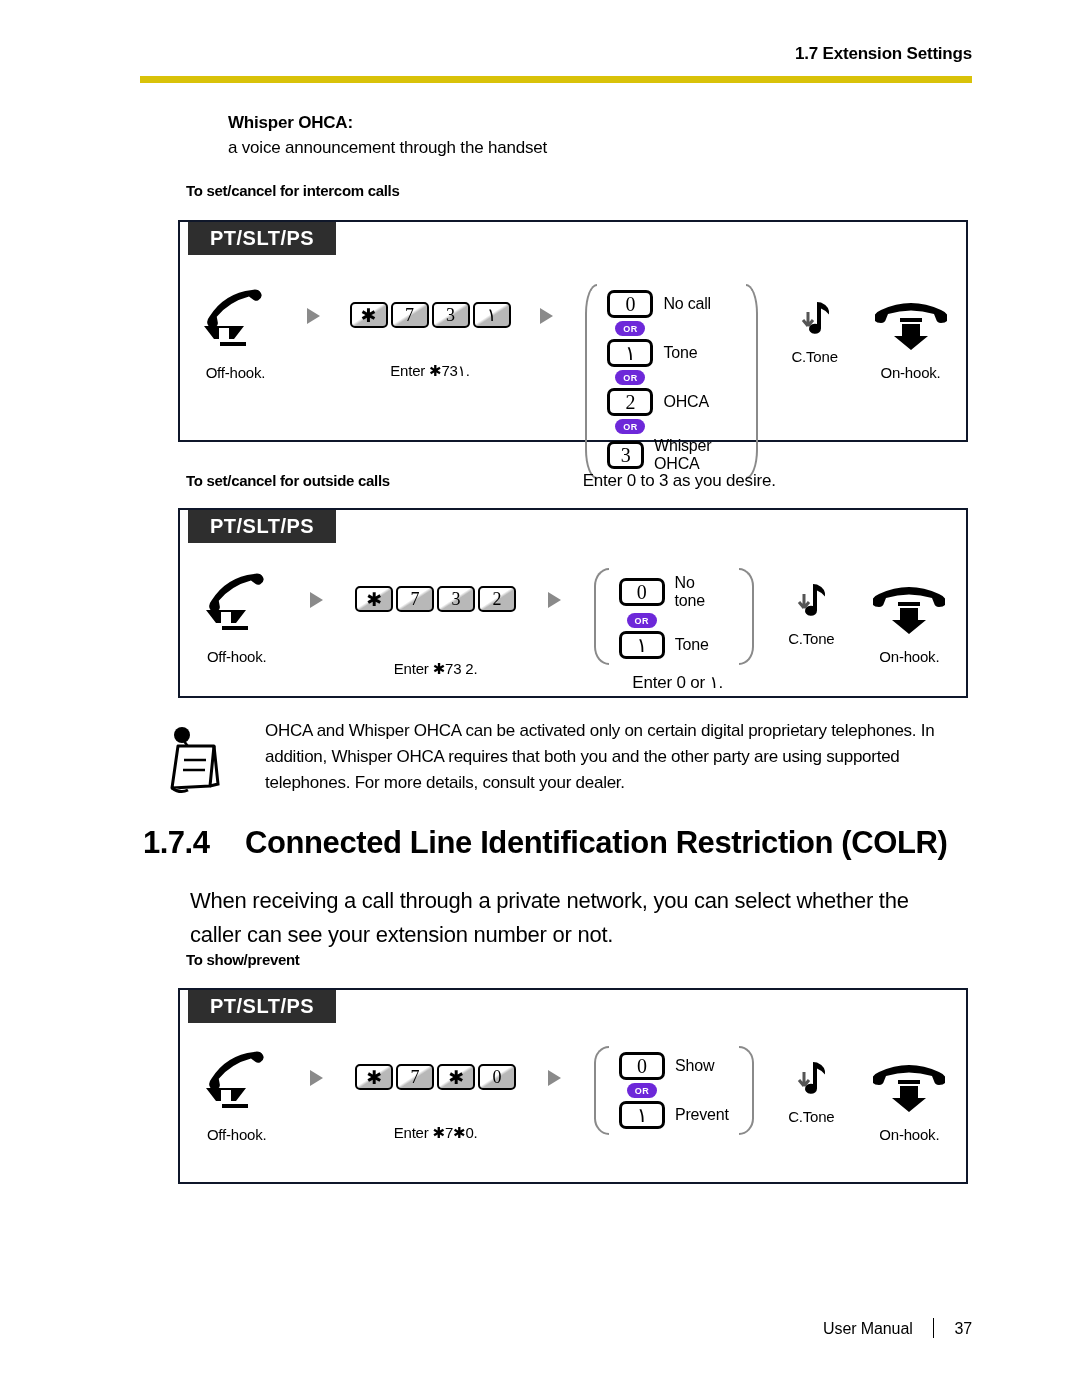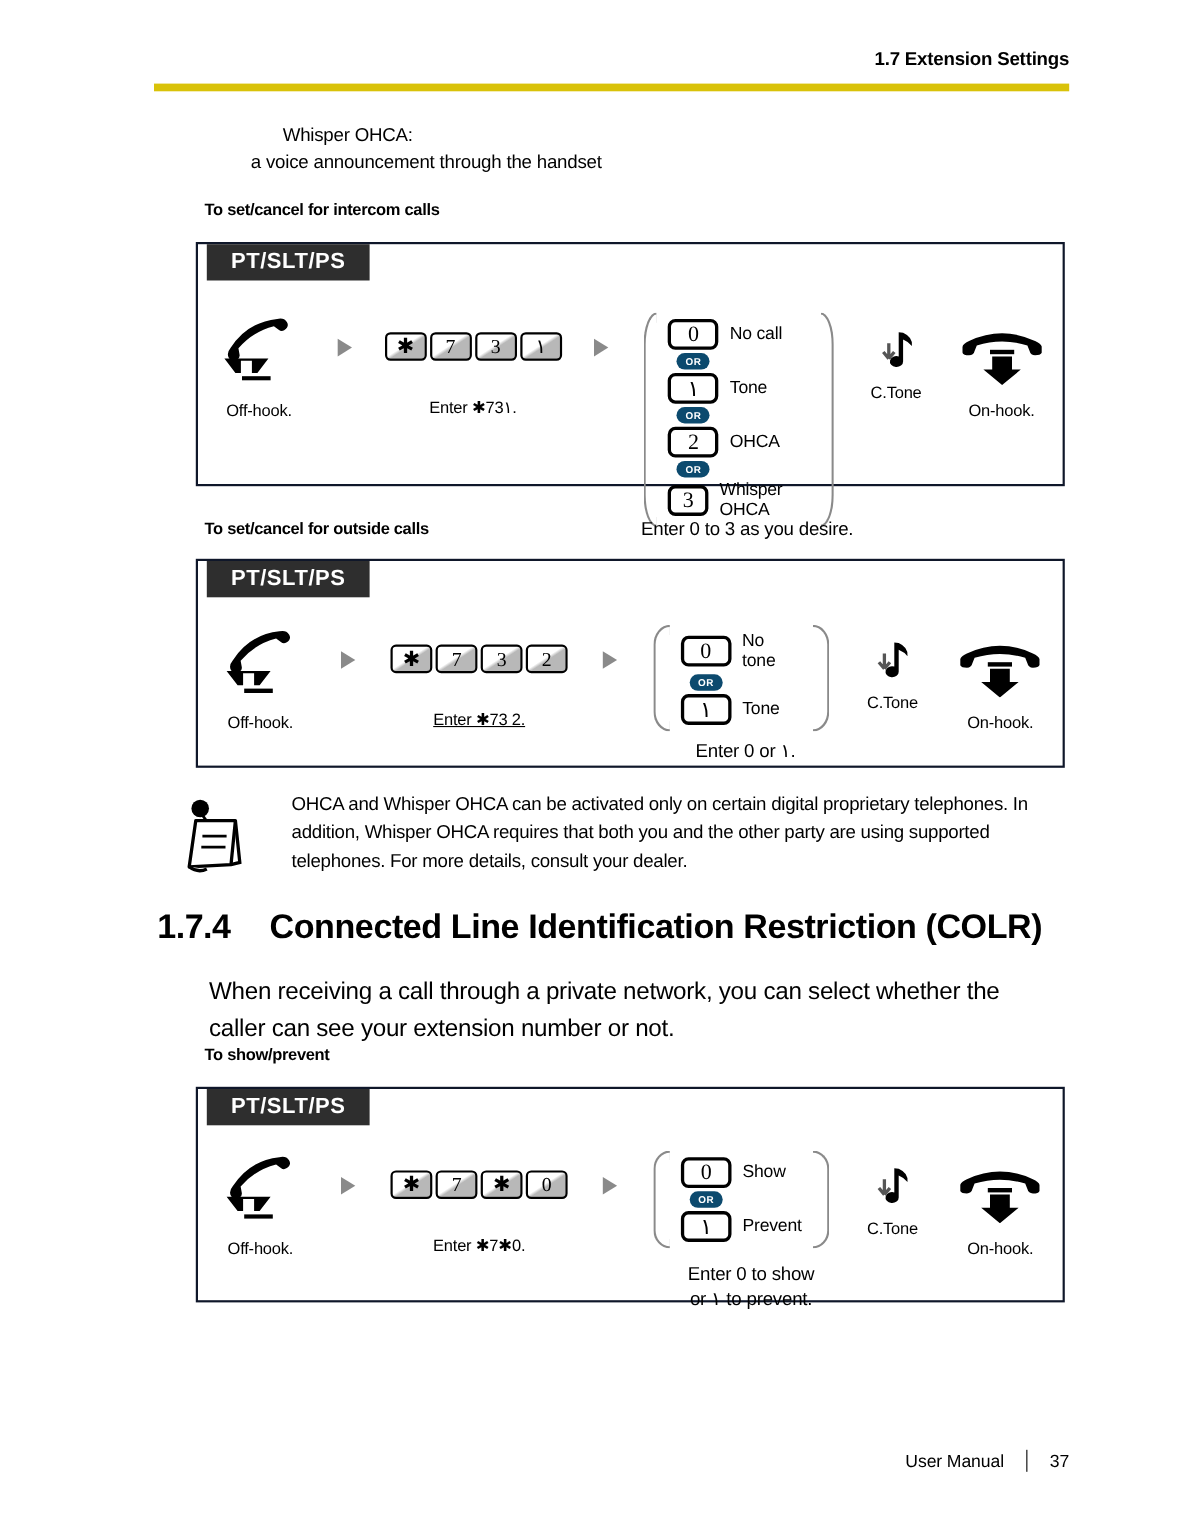--- a/index.html
+++ b/index.html
@@ -35,23 +35,22 @@
     height: 7px;
     background: #d9c209;
   }
 
   
   .lead-term {
     position: absolute;
     left: 228px;
     top: 113px;
     font-size: 17px;
-    font-weight: normal;
+    font-weight: bold;
     letter-spacing: -0.2px;
-    margin-left: 29px;
   }
   .lead-desc {
     position: absolute;
     left: 228px;
     top: 138px;
     font-size: 17px;
     letter-spacing: -0.2px;
   }
 
   .sub-head {
@@ -184,21 +183,21 @@
     font-family: "Liberation Serif", serif;
   }
   .opt-label {
     font-size: 16px;
     letter-spacing: -0.2px;
   }
   .or-badge {
     width: 30px;
     height: 15px;
     border-radius: 8px;
-    background: #0c4a6e;
+    background: #6d28d9;
     color: #fff;
     font-size: 9px;
     font-weight: bold;
     display: flex;
     align-items: center;
     justify-content: center;
     margin: 3px 0 3px 8px;
     letter-spacing: 0.5px;
   }
   .opt-note {
@@ -403,21 +402,21 @@
       <span class="arrow-sep"></span>
     </div>
 
     <div class="step" style="width:200px;">
       <div class="keyrow" style="margin-top:18px;">
         <span class="key star">✱</span>
         <span class="key">7</span>
         <span class="key">3</span>
         <span class="key">2</span>
       </div>
-      <div class="step-caption" style="margin-top:34px;text-decoration:underline;">Enter  ✱73 2.</div>
+      <div class="step-caption" style="margin-top:48px;">Enter  ✱73 2.</div>
     </div>
 
     <div class="step" style="width:48px; padding-top:24px;">
       <span class="arrow-sep"></span>
     </div>
 
     <div class="step" style="width:200px; position:relative;">
       <div class="optgroup">
         <span class="brace brace-l"></span>
         <div class="opt-list">
@@ -525,22 +524,20 @@
             <span class="opt-label">Show</span>
           </div>
           <span class="or-badge">OR</span>
           <div class="opt-row">
             <span class="opt-key">١</span>
             <span class="opt-label">Prevent</span>
           </div>
         </div>
         <span class="brace brace-r"></span>
       </div>
-      <div class="opt-note" style="left:-10px; width:230px; top:102px;">Enter 0 to show
-or ١ to prevent.</div>
     </div>
 
     <div class="step" style="width:86px; padding-top:12px;">
       <span class="ico">
         <svg width="40" height="44" viewBox="0 0 40 44">
           <path d="M20 4 l0 22 a6 5 0 1 0 4 4.6 l0 -20 q5 2 8 6 q1 -8 -8 -12 z" fill="#000" transform="translate(2,0)"></path>
           <path d="M13 14 l0 14 M13 28 l-5 -6 M13 28 l5 -6" stroke="#555" stroke-width="3" fill="none"></path>
         </svg>
       </span>
       <div class="step-caption" style="margin-top:2px;">C.Tone</div>

